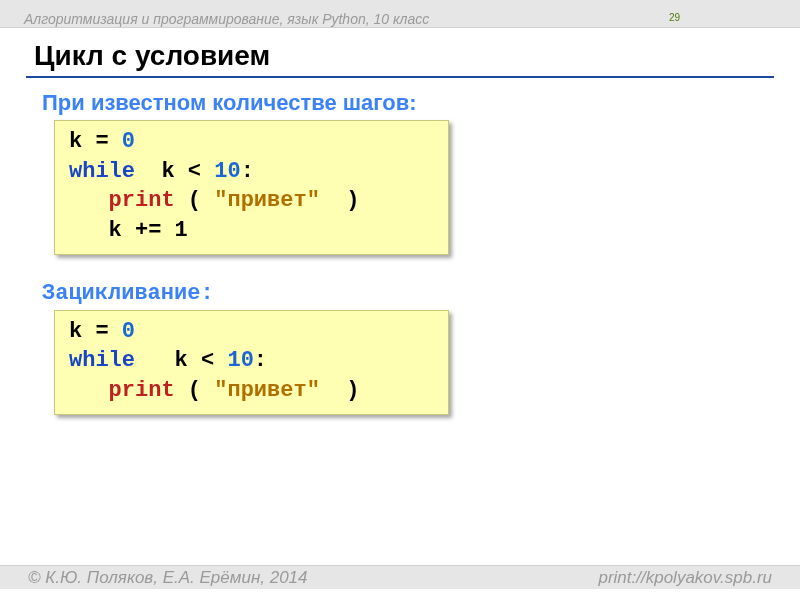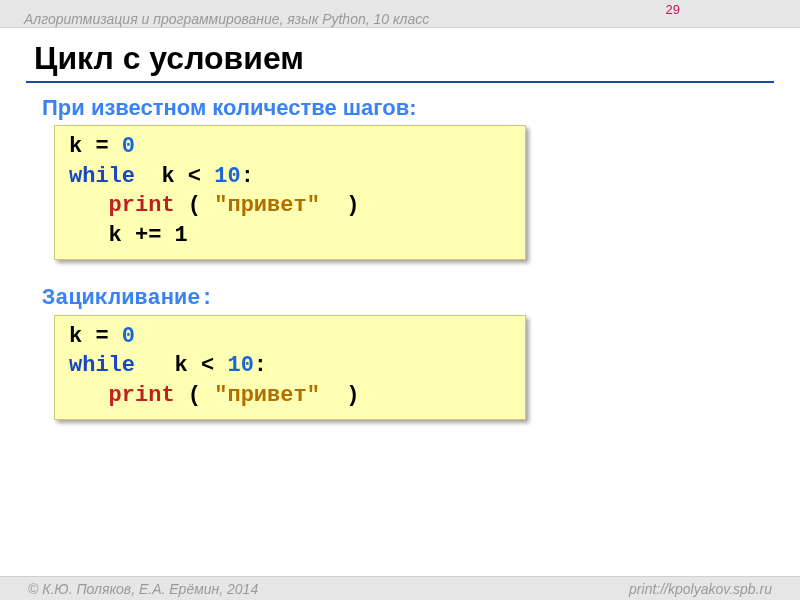--- a/index.html
+++ b/index.html
@@ -20,29 +20,29 @@
       position: relative;
     }
     .header-text {
       color: #9a9a9a;
       font-size: 14px;
       font-style: italic;
     }
     .page-num {
       position: absolute;
       right: 120px;
-      color: #be185d;
-      font-size: 13px;
-      top: 2px;
+      color: #4d7c0f;
+      font-size: 10px;
+      top: 12px;
     }
     .content {
       padding: 8px 26px 0 26px;
     }
     .slide-title {
-      font-size: 32px;
+      font-size: 28px;
       font-weight: bold;
       color: #000;
       padding: 4px 0 4px 8px;
       border-bottom: 2px solid #1a4a9c;
     }
     .section-label {
       color: #3b82f6;
       font-size: 22px;
       font-weight: bold;
       margin: 12px 0 4px 16px;
@@ -50,42 +50,42 @@
     .code-box {
       background: #ffffb3;
       border: 1px solid #c8c878;
       box-shadow: 3px 3px 4px rgba(0,0,0,0.35);
       margin: 0 0 0 28px;
       padding: 6px 14px 8px 14px;
       font-family: "Courier New", monospace;
       font-size: 22px;
       font-weight: bold;
       line-height: 1.35;
-      width: 472px;
+      width: 395px;
       color: #000;
       white-space: pre;
     }
     .tok-num { color: #1a66d6; }
     .tok-kw { color: #1a46c6; }
     .tok-fn { color: #c02020; }
     .tok-str { color: #b07000; }
     .footer-band {
       position: absolute;
       left: 0;
       right: 0;
-      bottom: 0;
+      bottom: 11px;
       height: 24px;
       background: #e6e6e6;
       border-top: 1px solid #d0d0d0;
       display: flex;
       align-items: center;
       justify-content: space-between;
       padding: 0 28px;
       color: #9a9a9a;
-      font-size: 14px;
+      font-size: 17px;
       font-style: italic;
     }
   </style>
 </head>
 <body>
 
 <div class="header-band">
   <span class="header-text">Алгоритмизация и программирование, язык Python, 10 класс</span>
   <span class="page-num">29</span>
 </div>

